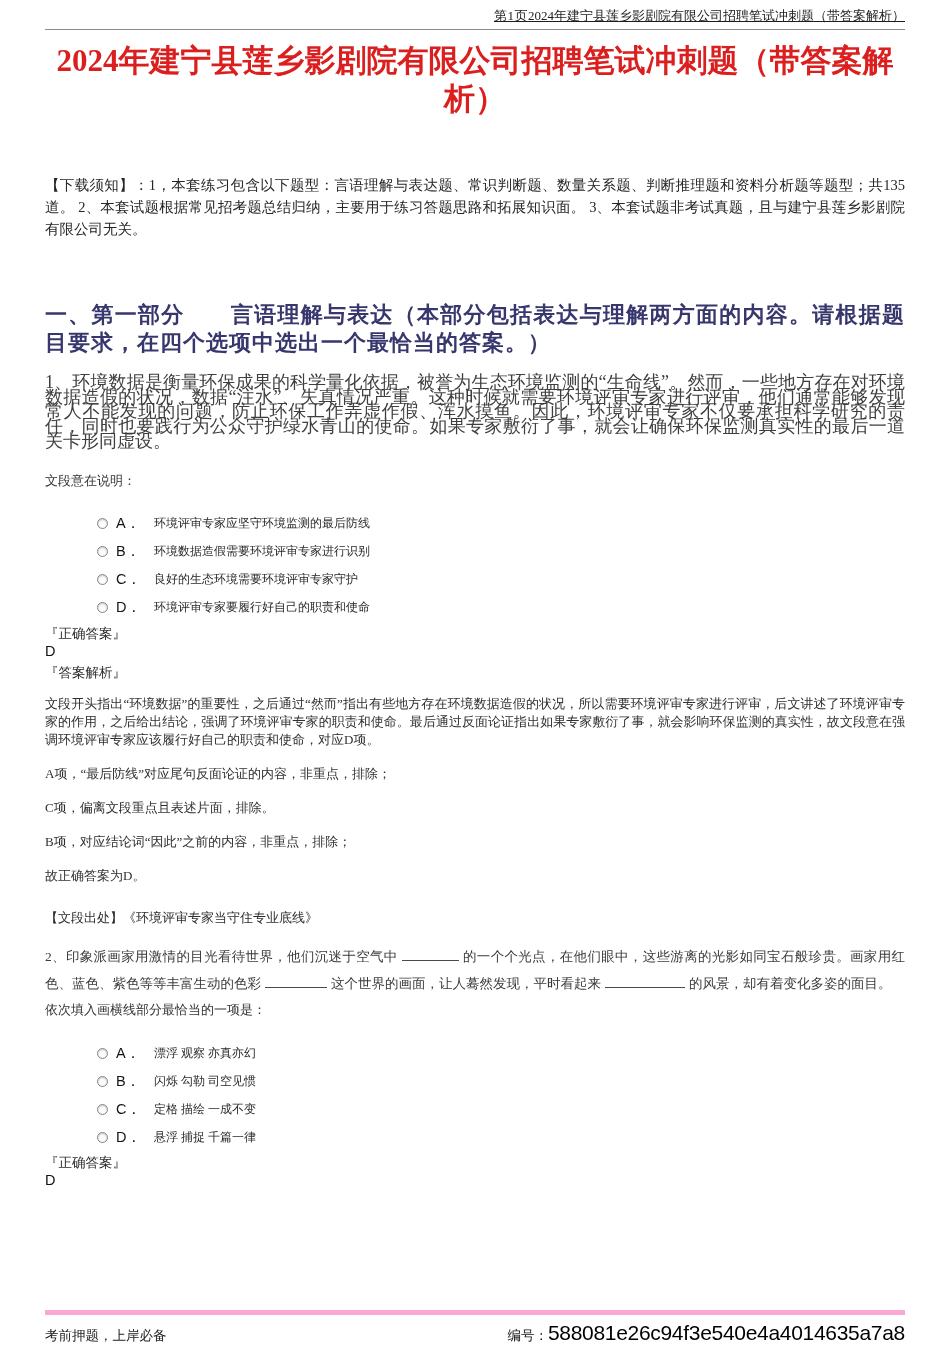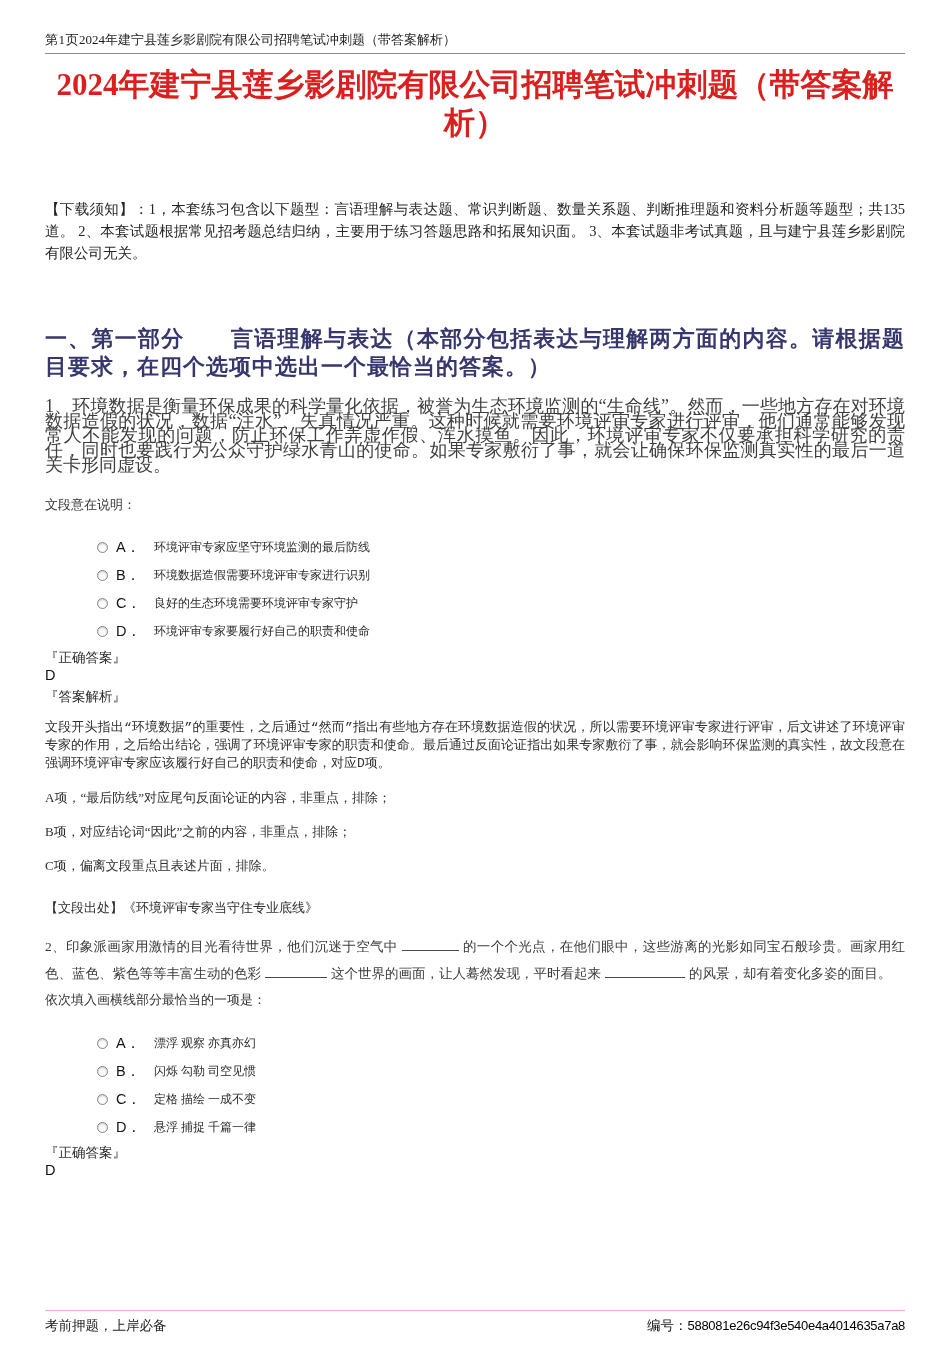--- a/index.html
+++ b/index.html
@@ -7,23 +7,23 @@
   body {
     font-family: "Liberation Serif", "DejaVu Serif", serif;
     color: #2e2e2e;
     position: relative;
     overflow: hidden;
   }
   .content { padding: 0 45px; }
 
   
   .hdr {
-    display: flex; justify-content: flex-start; align-items: flex-end;
-    padding: 31px 0 4px; border-bottom: 1px solid #8a8a8a;
-    font-size: 13px; color: #1d1d1d;
+    display: flex; justify-content: flex-end; align-items: flex-end;
+    padding: 7px 0 4px; border-bottom: 1px solid #8a8a8a;
+    font-size: 13px; color: #1d1d1d; text-decoration: underline;
   }
   .hdr .pageno { letter-spacing: 0.5px; }
 
   
   h1.main-title {
     margin-top: 12px; text-align: center;
     font-size: 31px; font-weight: bold; line-height: 38px;
     color: #da1f1e;
   }
 
@@ -66,21 +66,21 @@
 
   .ans-label { margin-top: 3px; font-size: 13.5px; line-height: 17px; color: #2b2b2b; }
   .ans-value {
     font-family: "Liberation Sans", "DejaVu Sans", sans-serif;
     font-size: 14.5px; line-height: 18px; color: #111;
   }
   .analysis-label { margin-top: 4px; font-size: 13.5px; line-height: 17px; color: #2b2b2b; }
 
   p.analysis {
     margin-top: 14px; font-size: 13px; line-height: 18.3px;
-    text-align: justify; color: #2f2f2f; font-family: Liberation Mono, monospace;
+    text-align: justify; color: #2f2f2f;
   }
   p.point { margin-top: 16px; font-size: 13px; line-height: 18px; color: #2f2f2f; }
   p.source-line { margin-top: 24px; font-size: 13px; line-height: 18px; color: #2e2e2e; }
 
   
   p.q2-text {
     margin-top: 16px; font-size: 13.5px; line-height: 27px;
     text-align: justify; color: #3a3a3a;
   }
   .blank {
@@ -88,28 +88,28 @@
     border-bottom: 1px solid #4a4a4a; margin: 0 4px;
   }
   .blank.w1 { width: 57px; }
   .blank.w2 { width: 62px; }
   .blank.w3 { width: 80px; }
   p.prompt2 { margin-top: 4px; font-size: 13px; color: #333; }
 
   
   .footer {
     position: absolute; left: 45px; right: 45px; top: 1310px;
-    border-top: 1px solid #f9a8d4; padding-top: 6px;
+    border-top: 5px solid #f9a8d4; padding-top: 6px;
     display: flex; justify-content: space-between; align-items: baseline;
   }
   .footer .slogan { font-size: 13.5px; color: #222; }
   .footer .serial { font-size: 13.5px; color: #111; }
   .footer .serial .num {
     font-family: "Liberation Sans", "DejaVu Sans", sans-serif;
-    font-size: 13px; letter-spacing: -0.3px; color: #000;
+    font-size: 21px; letter-spacing: -0.3px; color: #000;
   }
 </style>
 </head>
 <body>
 
 <div class="content">
 
   <div class="hdr">
     <span class="pageno">第1页</span>
     <span>2024年建宁县莲乡影剧院有限公司招聘笔试冲刺题（带答案解析）</span>
@@ -147,22 +147,23 @@
         <span class="opt-text">环境评审专家要履行好自己的职责和使命</span>
       </div>
     </div>
 
     <div class="ans-label">『正确答案』</div>
     <div class="ans-value">D</div>
     <div class="analysis-label">『答案解析』</div>
 
     <p class="analysis">文段开头指出“环境数据”的重要性，之后通过“然而”指出有些地方存在环境数据造假的状况，所以需要环境评审专家进行评审，后文讲述了环境评审专家的作用，之后给出结论，强调了环境评审专家的职责和使命。最后通过反面论证指出如果专家敷衍了事，就会影响环保监测的真实性，故文段意在强调环境评审专家应该履行好自己的职责和使命，对应D项。</p>
     <p class="point">A项，“最后防线”对应尾句反面论证的内容，非重点，排除；</p>
+    <p class="point">C项，偏离文段重点且表述片面，排除。</p>
     <p class="point">B项，对应结论词“因此”之前的内容，非重点，排除；</p>
-    <p class="point">C项，偏离文段重点且表述片面，排除。</p>
+    <p class="point">故正确答案为D。</p>
     <p class="source-line"><span>【文段出处】</span><span>《环境评审专家当守住专业底线》</span></p>
   </div>
 
   <div>
     <p class="q2-text"><span>2、印象派画家用激情的目光看待世界，他们沉迷于空气中</span><span class="blank w1"></span><span>的一个个光点，在他们眼中，这些游离的光影如同宝石般珍贵。画家用红色、蓝色、紫色等等丰富生动的色彩</span><span class="blank w2"></span><span>这个世界的画面，让人蓦然发现，平时看起来</span><span class="blank w3"></span><span>的风景，却有着变化多姿的面目。</span></p>
 
     <p class="prompt2">依次填入画横线部分最恰当的一项是：</p>
 
     <div class="options">
       <div class="opt-row">

